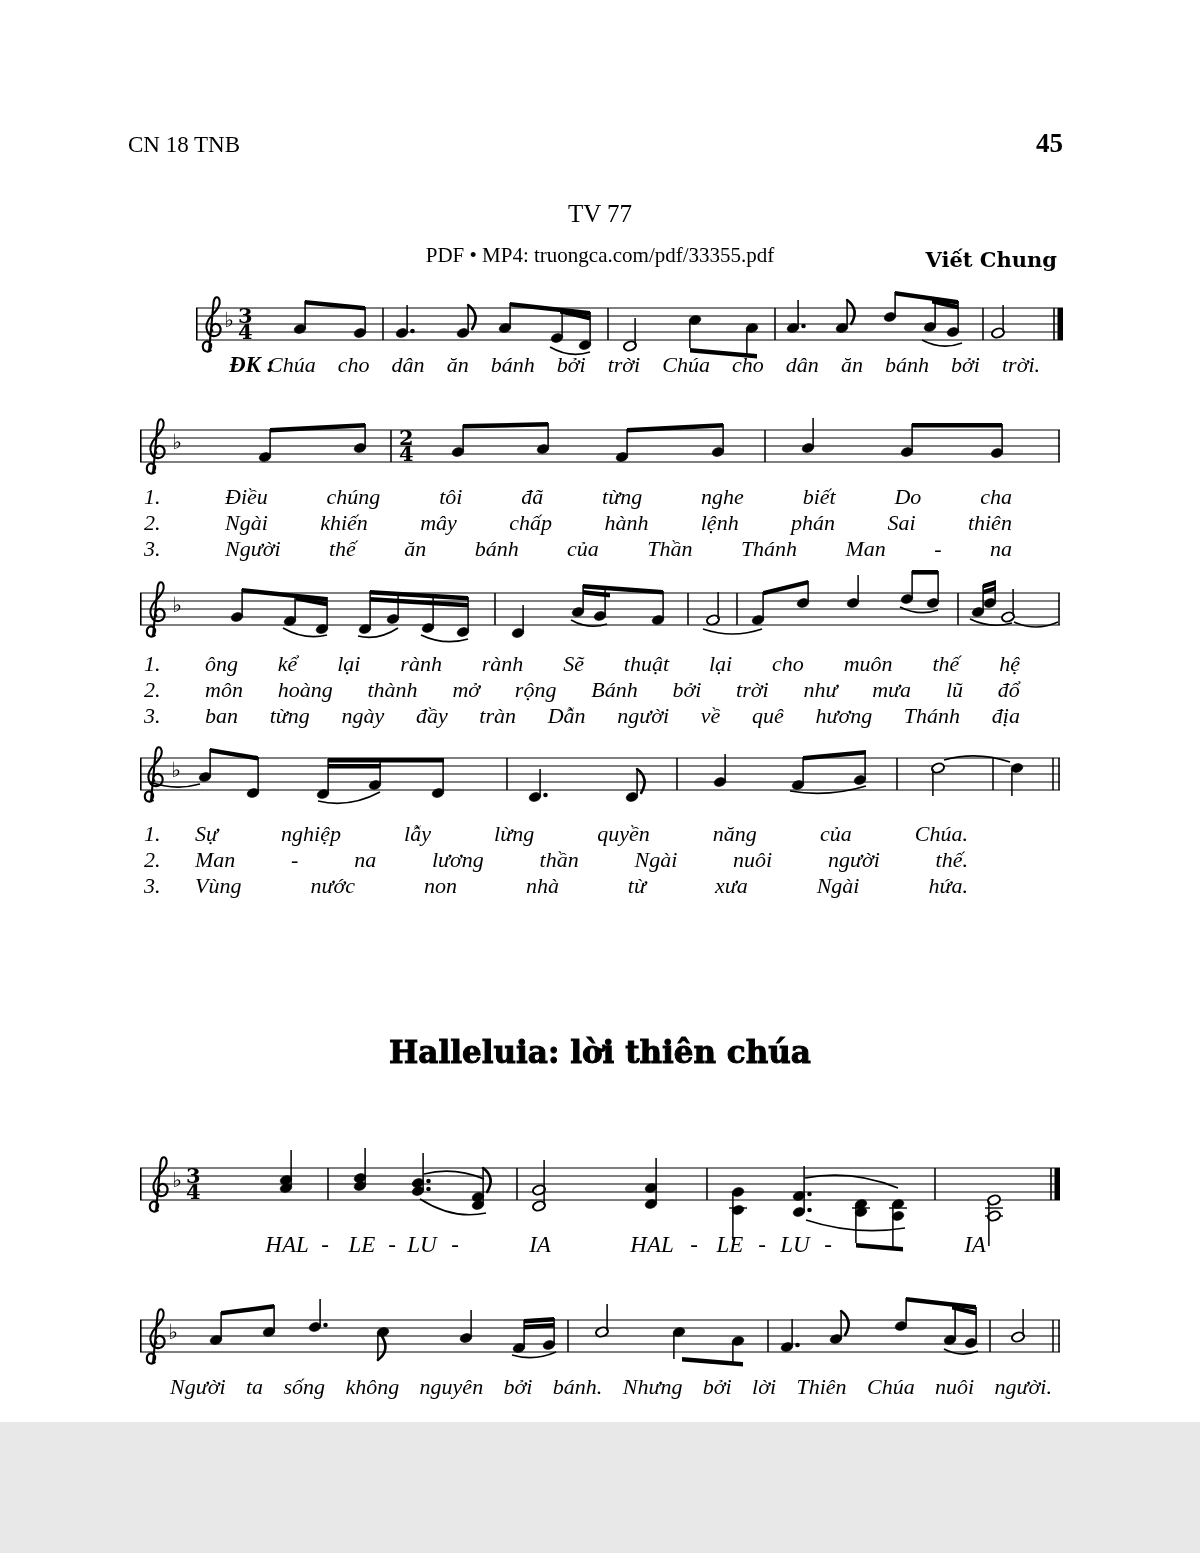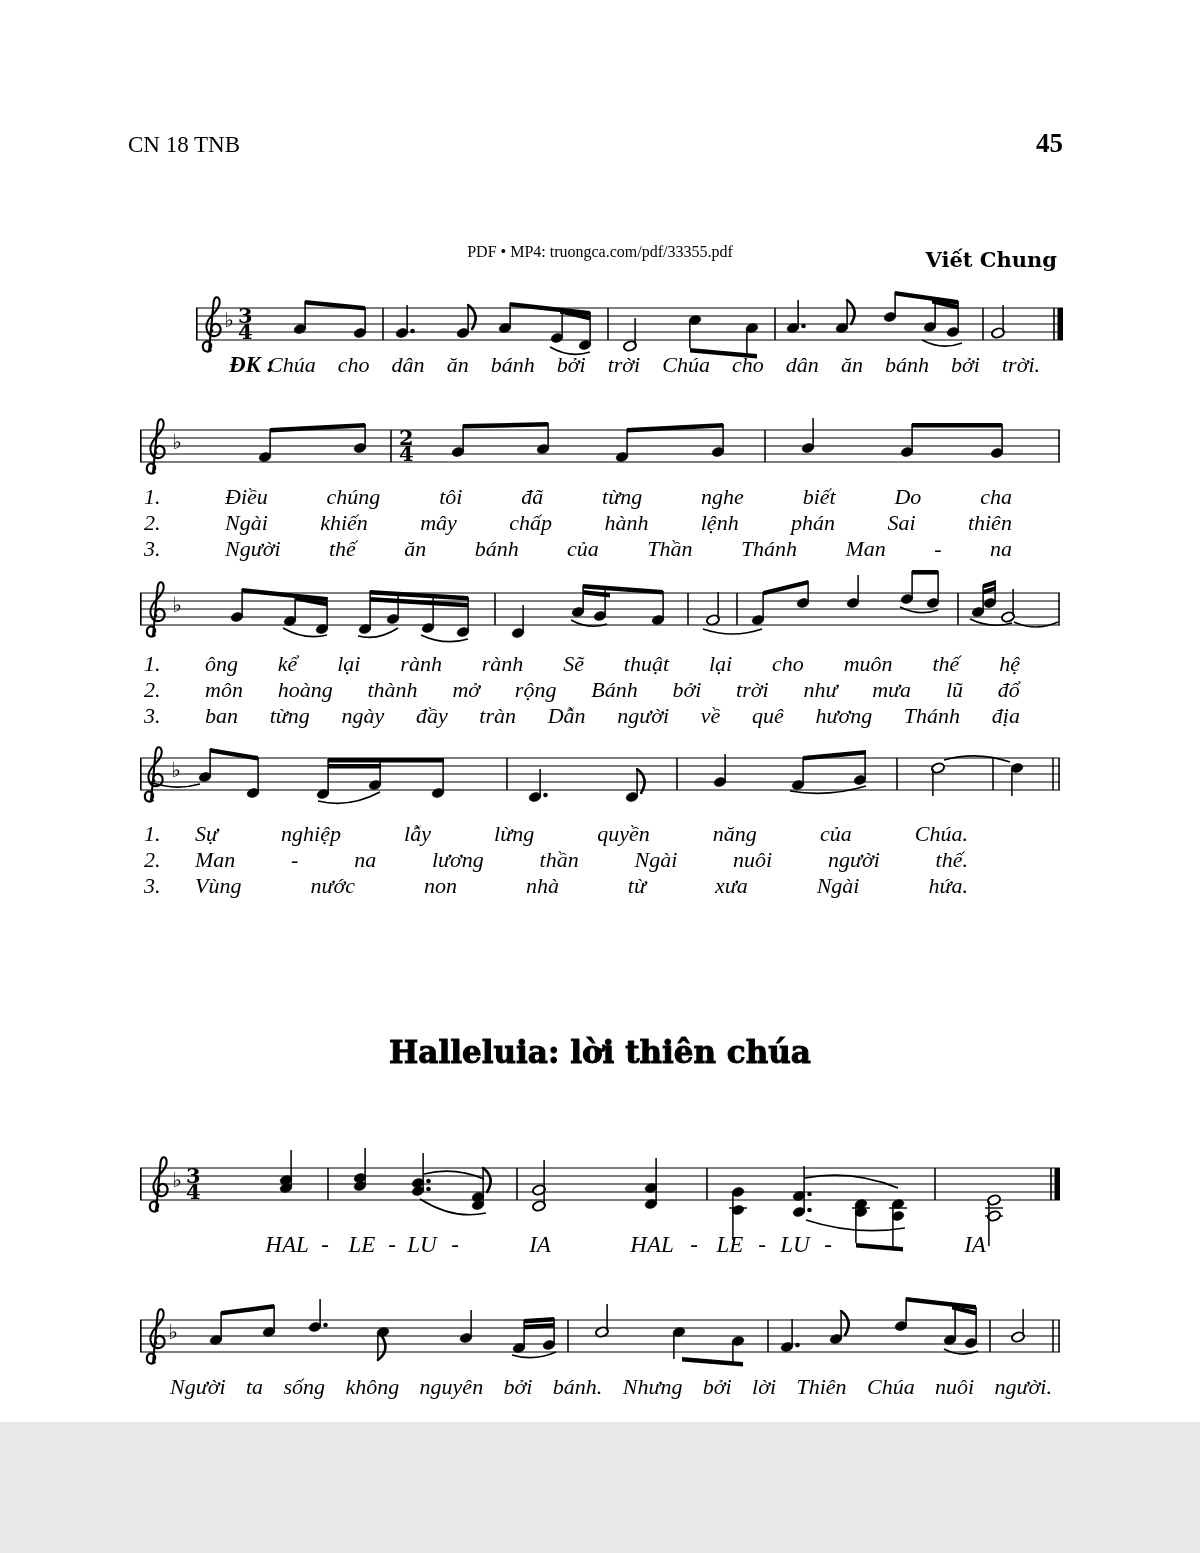--- a/index.html
+++ b/index.html
@@ -4,40 +4,41 @@
 <style>
   html,body{margin:0;padding:0;background:#e8e8e8;}
   .page{position:relative;width:1200px;height:1422px;background:#ffffff;margin:0 auto;
         font-family:"Liberation Serif",serif;color:#000;overflow:hidden;}
   svg#score{position:absolute;left:0;top:0;}
   .hdr-left{position:absolute;left:128px;top:132px;font-size:23px;}
   .hdr-num{position:absolute;right:137px;top:128px;font-size:27px;font-weight:bold;}
   .title{position:absolute;left:0;right:0;top:148px;text-align:center;font-size:38px;
          font-weight:bold;letter-spacing:2px;font-family:"DejaVu Serif",serif;-webkit-text-stroke:1px #000;}
   .subtitle{position:absolute;left:0;right:0;top:200px;text-align:center;font-size:25px;}
-  .linkline{position:absolute;left:0;right:0;top:243px;text-align:center;font-size:16px;}
+  .linkline{position:absolute;left:0;right:0;top:243px;text-align:center;font-size:21px;}
   .composer{position:absolute;right:143px;top:247px;font-size:21px;font-weight:bold;
             font-family:"DejaVu Serif",serif;}
   .sec2{position:absolute;left:0;right:0;top:1034px;text-align:center;font-size:31px;
         font-weight:bold;font-family:"DejaVu Serif",serif;-webkit-text-stroke:1px #000;}
   .lyr-row{position:absolute;display:flex;justify-content:space-between;align-items:baseline;}
   .lyr{font-size:22px;font-style:italic;white-space:nowrap;}
   .hal{font-size:23px;font-style:italic;white-space:nowrap;}
   .dk{font-size:23px;font-style:italic;font-weight:bold;white-space:nowrap;margin-left:24px;}
   .vnum{font-size:22px;font-style:italic;}
   .abs-word{position:absolute;transform:translateX(-50%);}
   .mus{font-family:"DejaVu Sans",sans-serif;font-size:21px;}
   .tnum{font-family:"DejaVu Serif",serif;font-weight:bold;font-size:21px;}
 </style>
 </head>
 <body>
 
 <div class="page">
   <div class="hdr-left">CN 18 TNB</div>
   <div class="hdr-num">45</div>
+  <div class="subtitle">TV 77</div>
   <div class="linkline">PDF • MP4: truongca.com/pdf/33355.pdf</div>
   <div class="composer">Viết Chung</div>
   <div class="sec2">Halleluia: lời thiên chúa</div>
   <svg id="score" width="1200" height="1553" viewBox="0 0 1200 1553" aria-hidden="true">
       <g>
         <line x1="196" y1="308" x2="1063" y2="308" stroke="#000" stroke-width="1.1"></line>
         <line x1="196" y1="316" x2="1063" y2="316" stroke="#000" stroke-width="1.1"></line>
         <line x1="196" y1="324" x2="1063" y2="324" stroke="#000" stroke-width="1.1"></line>
         <line x1="196" y1="332" x2="1063" y2="332" stroke="#000" stroke-width="1.1"></line>
         <line x1="196" y1="340" x2="1063" y2="340" stroke="#000" stroke-width="1.1"></line>

